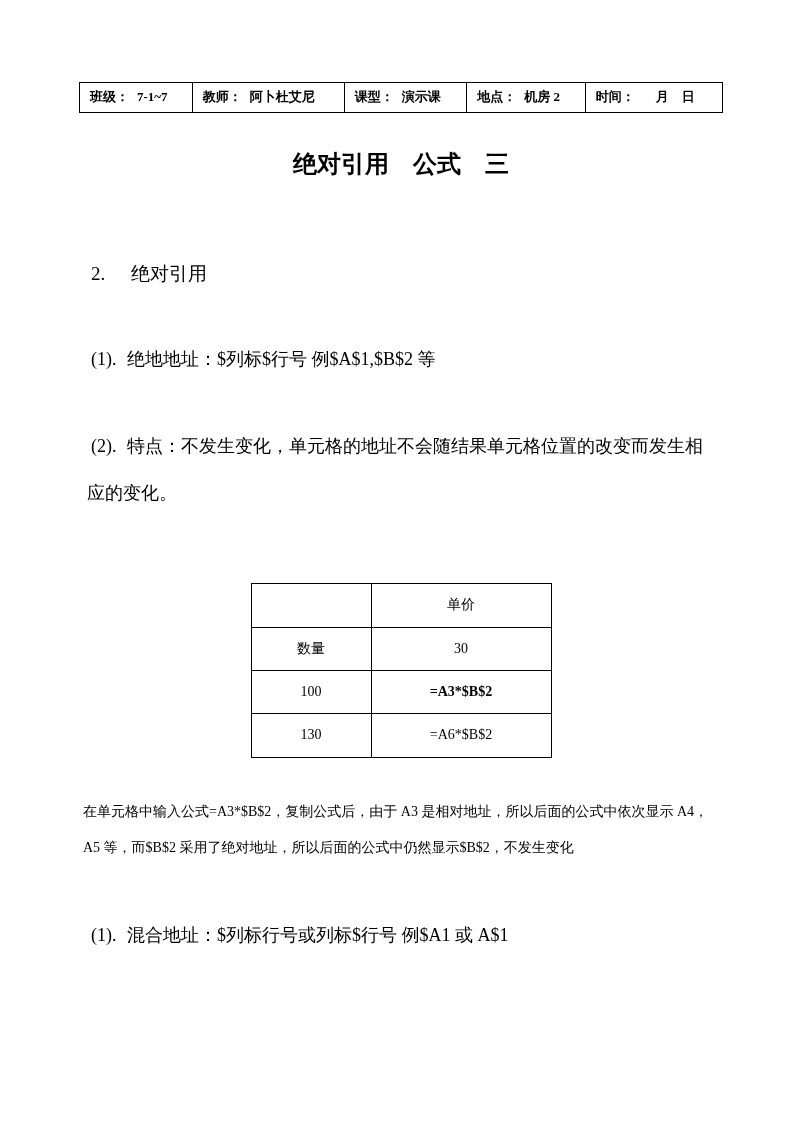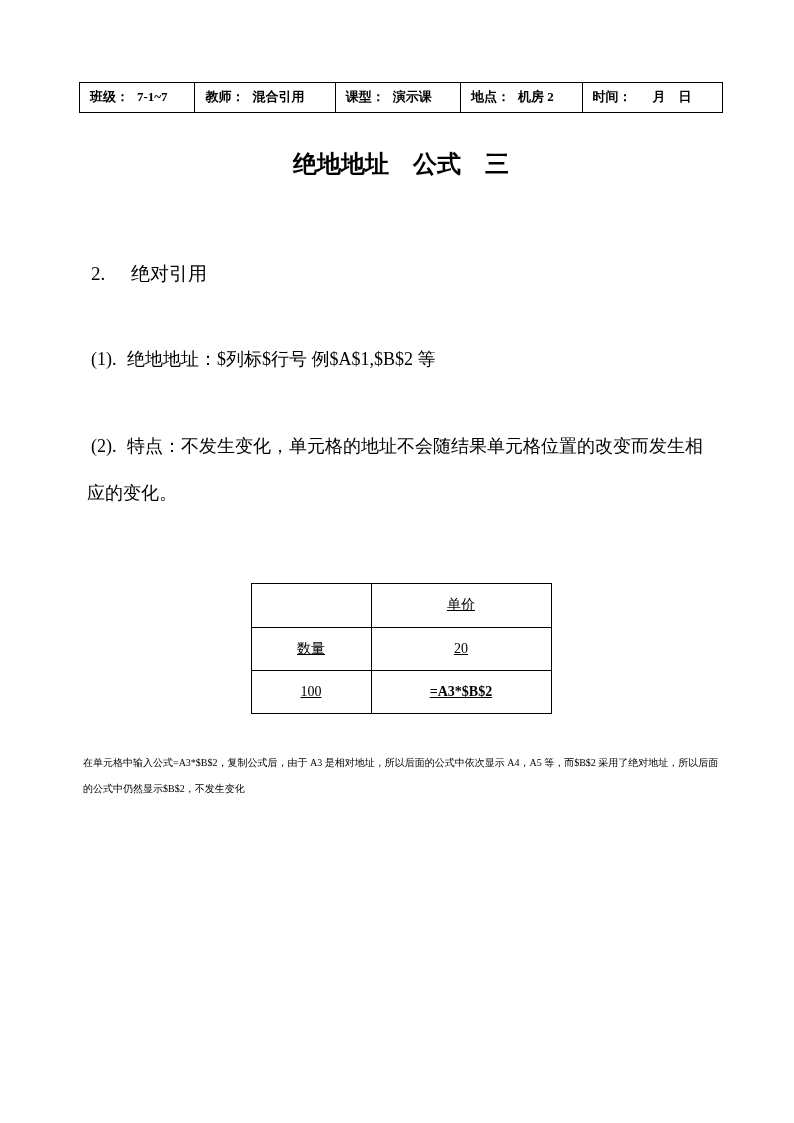--- a/index.html
+++ b/index.html
@@ -51,59 +51,58 @@
       margin-bottom: 28px;
       line-height: 2.4;
     }
     .subnum {
       display: inline-block;
       width: 36px;
     }
     .data-table {
       margin: 8px auto 32px auto;
       border-collapse: collapse;
-      text-decoration: underline;
     }
     .data-table td {
       border: 1px solid #000;
       padding: 10px 0;
       text-align: center;
       font-size: 14px;
     }
     .data-table td:first-child {
       width: 120px;
     }
     .data-table td:last-child {
       width: 180px;
     }
     .bold-cell {
       font-weight: bold;
     }
     .paragraph {
-      font-size: 10px;
+      font-size: 14px;
       line-height: 2.6;
       margin-bottom: 32px;
     }
   </style>
 </head>
 <body>
 
 <table class="header-table">
   <tbody>
       <tr>
     <td><span>班级：</span><span>7-1~7</span></td>
-    <td><span>教师：</span><span>混合引用</span></td>
+    <td><span>教师：</span><span>阿卜杜艾尼</span></td>
     <td><span>课型：</span><span>演示课</span></td>
     <td><span>地点：</span><span>机房 2</span></td>
     <td><span>时间：</span><span>　月　日</span></td>
   </tr>
 </tbody>
   </table>
 
-<h1 class="title">绝地地址　公式　三</h1>
+<h1 class="title">绝对引用　公式　三</h1>
 
 <div class="section">
   <div class="section-heading">
     <span class="num">2.</span><span>绝对引用</span>
   </div>
   <div class="subsection">
     <span class="subnum">(1).</span><span>绝地地址：$列标$行号  例$A$1,$B$2 等</span>
   </div>
   <div class="subsection">
     <span class="subnum">(2).</span><span>特点：不发生变化，单元格的地址不会随结果单元格位置的改变而发生相应的变化。</span>
@@ -111,25 +110,32 @@
 </div>
 
 <table class="data-table">
   <tbody id="table-body">
       <tr>
         <td></td>
         <td>单价</td>
       </tr>
       <tr>
         <td>数量</td>
-        <td>20</td>
+        <td>30</td>
       </tr>
       <tr>
         <td>100</td>
         <td class="bold-cell">=A3*$B$2</td>
+      </tr>
+      <tr>
+        <td>130</td>
+        <td>=A6*$B$2</td>
       </tr>
     </tbody>
 </table>
 
 <div class="paragraph">在单元格中输入公式=A3*$B$2，复制公式后，由于 A3 是相对地址，所以后面的公式中依次显示 A4，A5 等，而$B$2 采用了绝对地址，所以后面的公式中仍然显示$B$2，不发生变化</div>
 
 <div class="section">
+  <div class="subsection">
+    <span class="subnum">(1).</span><span>混合地址：$列标行号或列标$行号  例$A1 或 A$1</span>
+  </div>
 </div>
 
 </body></html>

